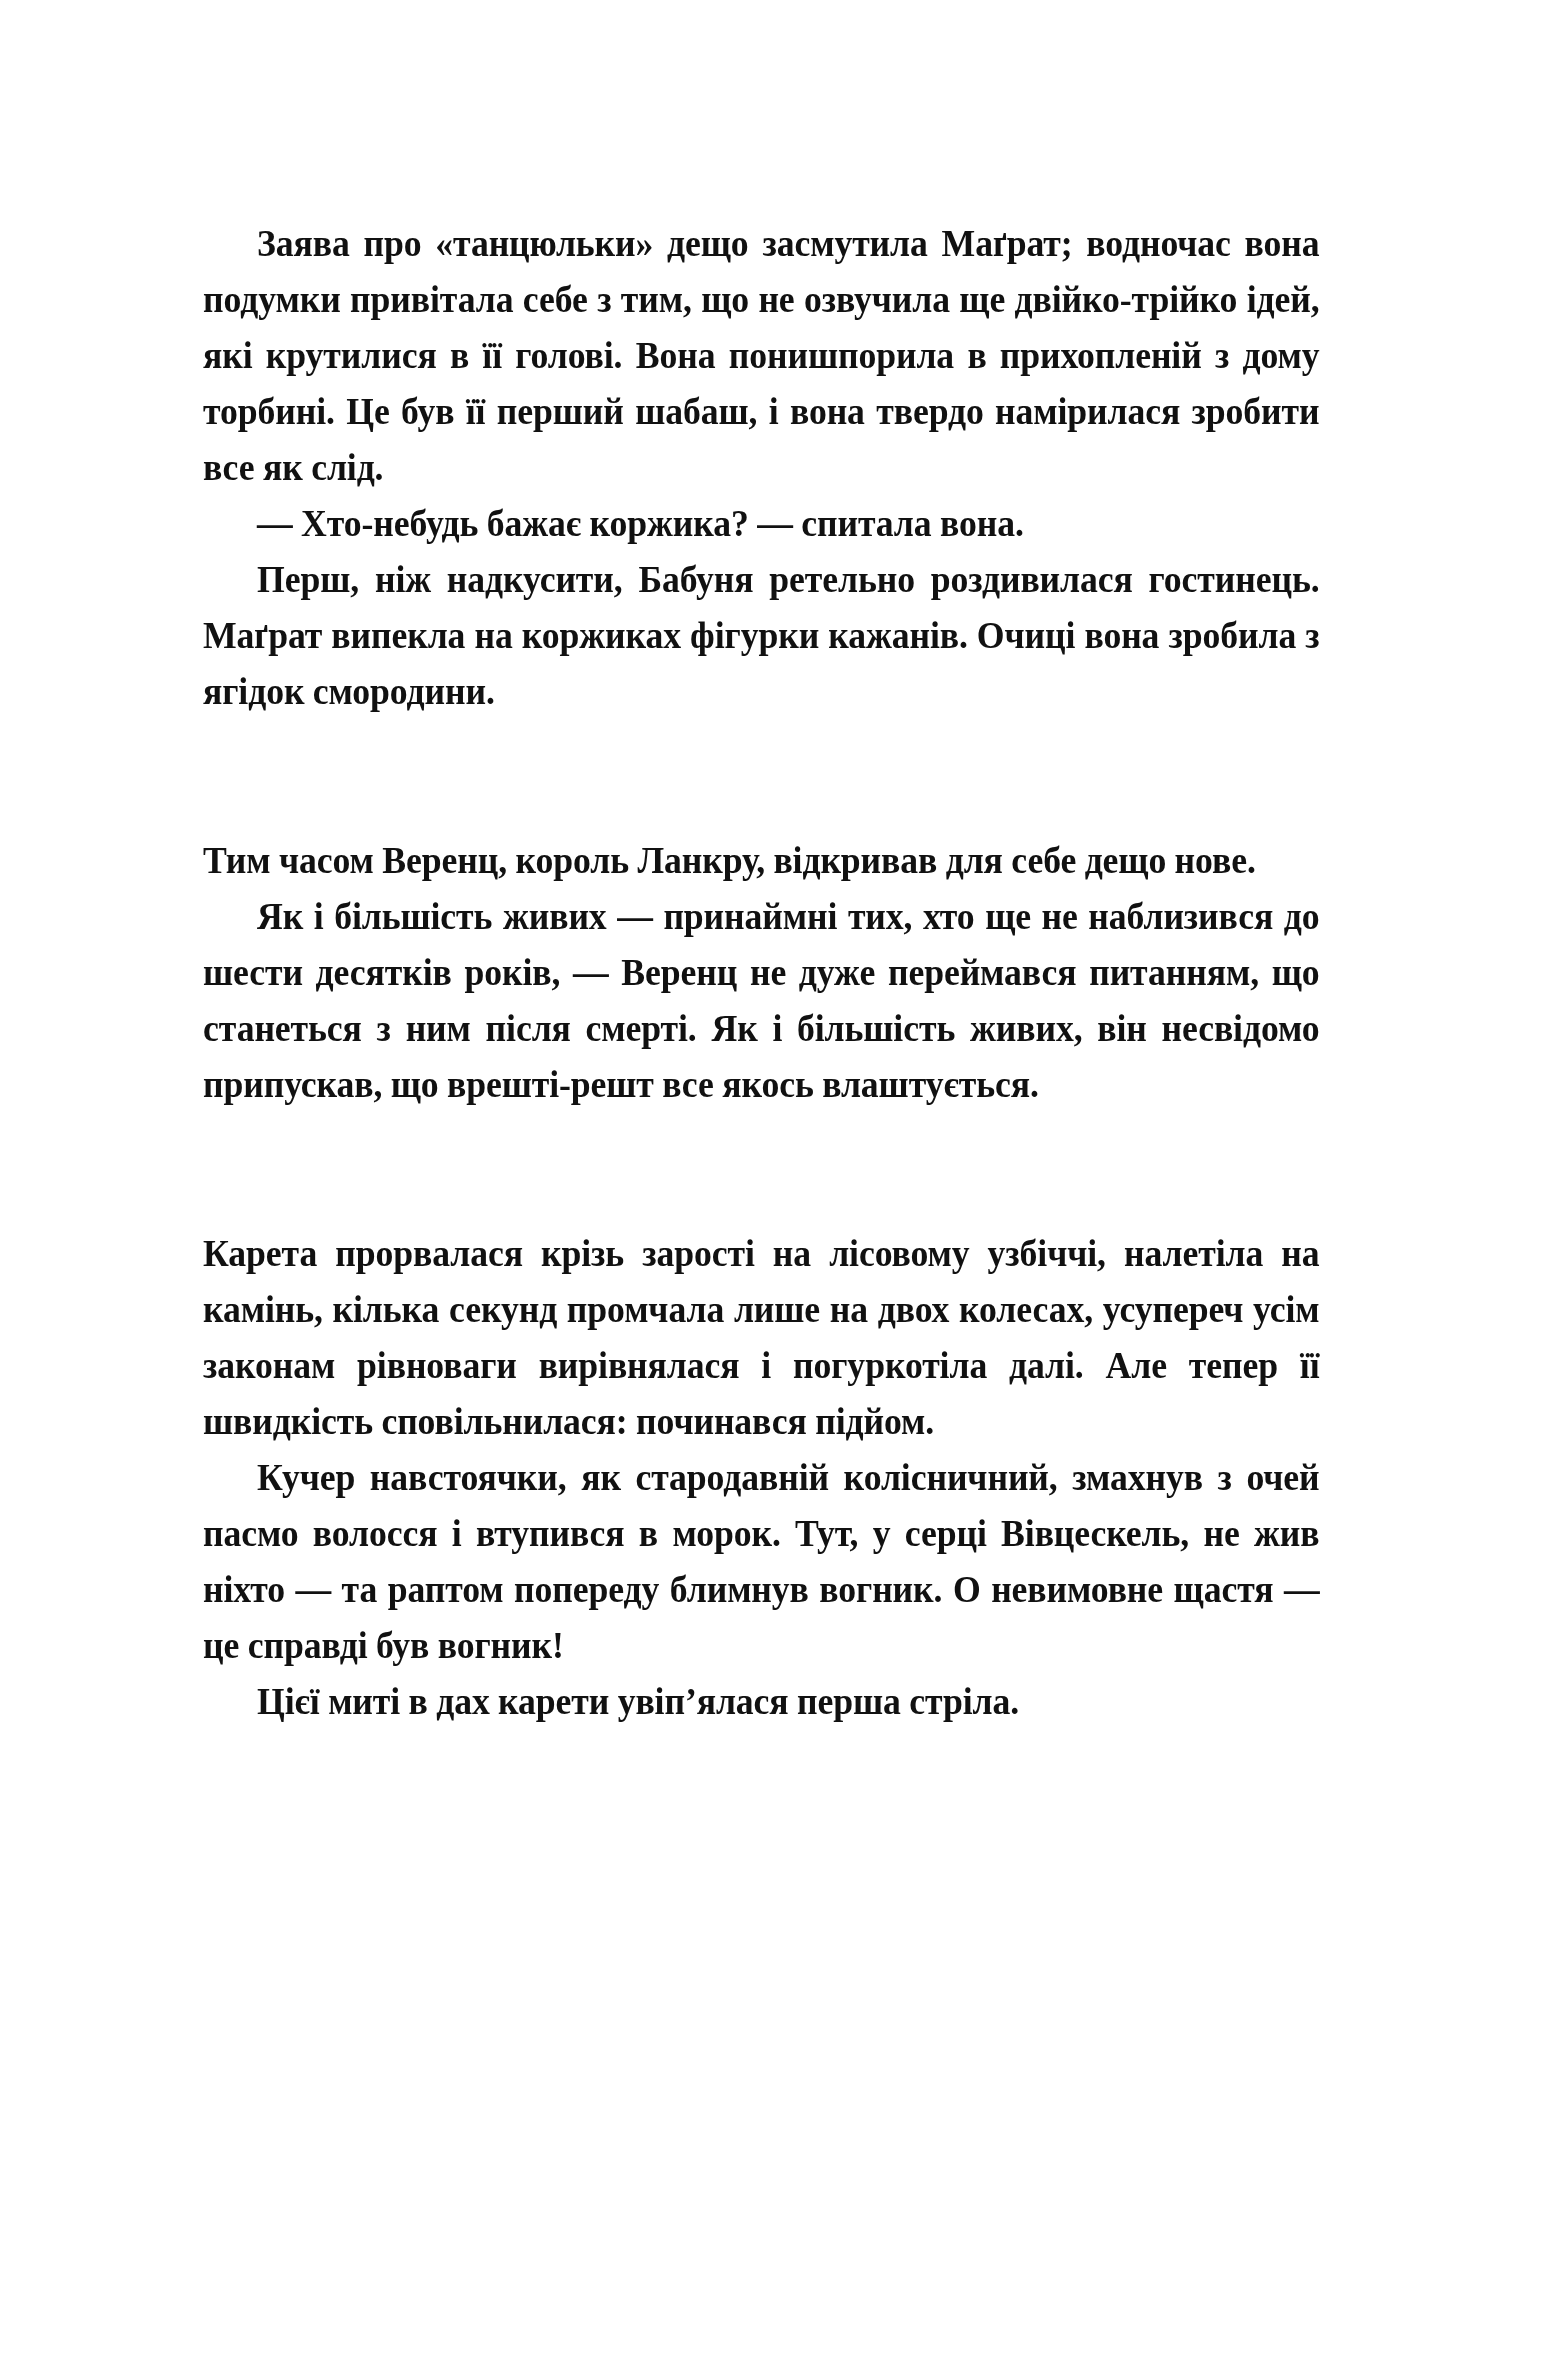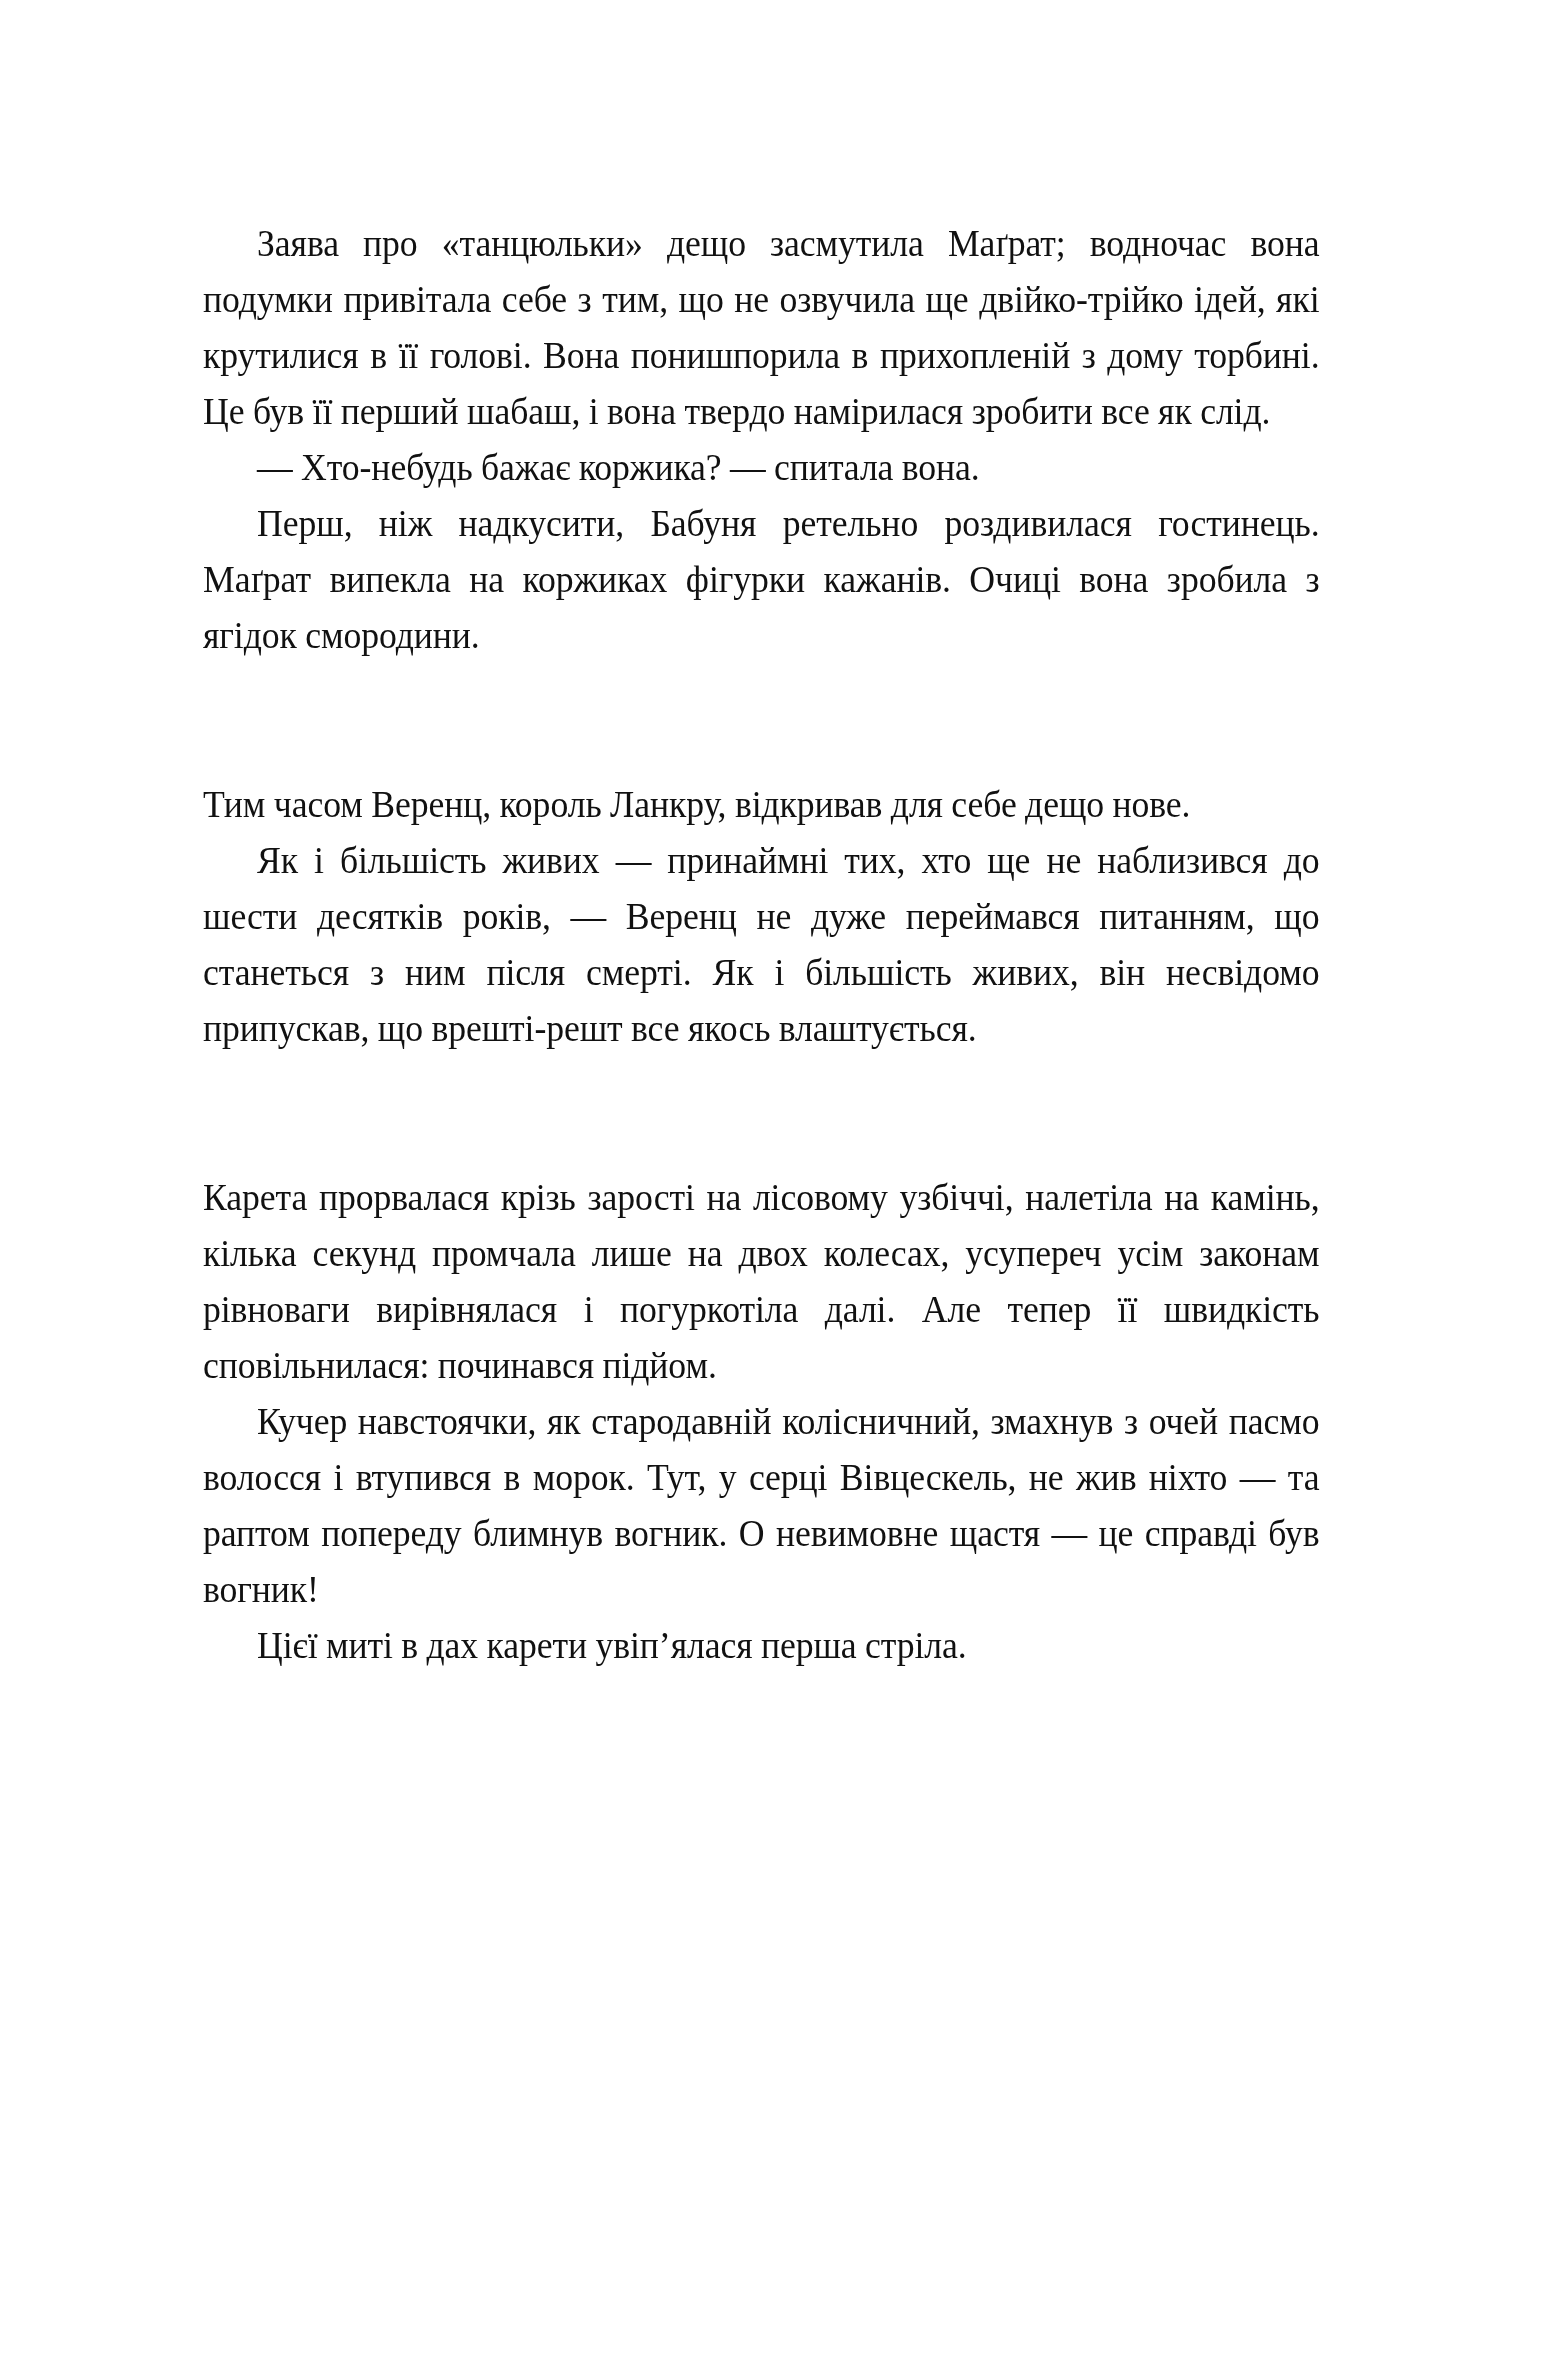--- a/index.html
+++ b/index.html
@@ -8,20 +8,21 @@
     padding: 0;
     background: #ffffff;
   }
   .page {
     position: relative;
     width: 1545px;
     height: 1867px;
     margin: 0 auto;
     background: #ffffff;
     overflow: hidden;
+    font-weight: bold;
   }
   .text-column {
     position: absolute;
     left: 203px;
     top: 216px;
     width: 1157px;
   }
   .section {
     margin: 0;
   }

